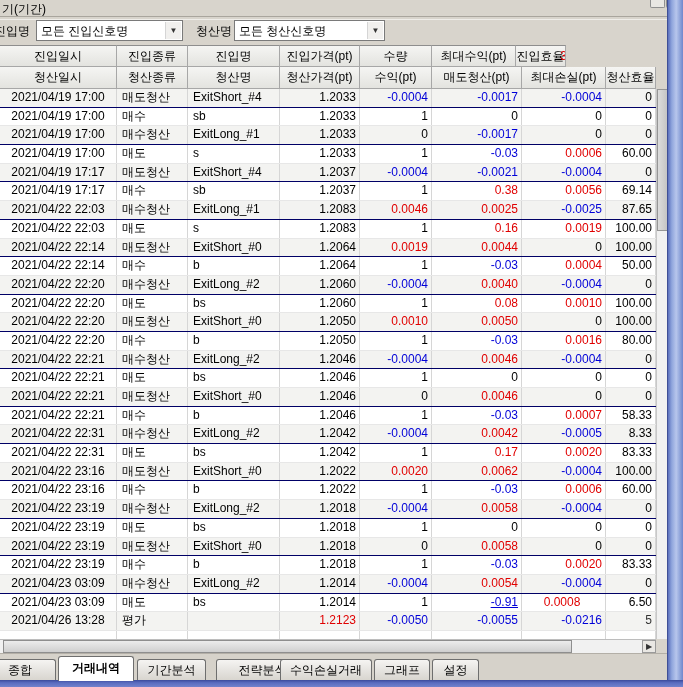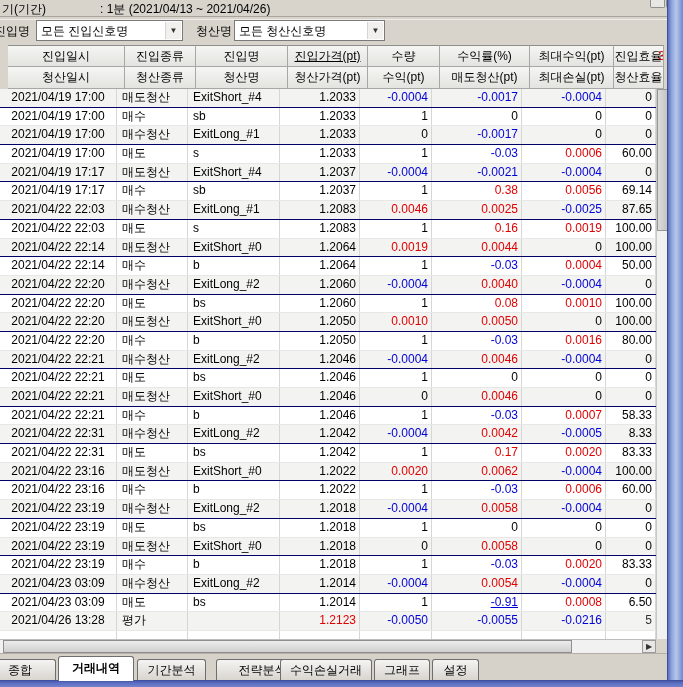--- a/index.html
+++ b/index.html
@@ -26,21 +26,21 @@
   
   .filterbar{position:absolute;left:0;top:18px;width:668px;height:27px;}
   .flabel{position:absolute;top:5px;}
   .combo{position:absolute;top:2px;height:21px;background:#fff;border:1px solid #7a7a7a;
     box-sizing:border-box;}
   .combo .cval{position:absolute;left:4px;top:2px;white-space:nowrap;overflow:hidden;}
   .combo .carrow{position:absolute;right:1px;top:1px;bottom:1px;width:15px;background:#f1f0ee;
     border-left:1px solid #d5d5d5;text-align:center;font-size:8px;line-height:17px;color:#333;}
 
   
-  .grid{position:absolute;left:0;top:45px;width:656px;margin-left:8px;}
+  .grid{position:absolute;left:0;top:45px;width:656px;}
   .hdr-row{display:flex;height:22px;box-sizing:border-box;}
   .hdr-cell{box-sizing:border-box;height:22px;line-height:21px;text-align:center;
     background:linear-gradient(#f5f5f3,#e3e3df);
     border-right:1px solid #a7a7a7;border-bottom:1px solid #a7a7a7;
     white-space:nowrap;overflow:hidden;position:relative;}
   .hdr-top{border-top:1px solid #8e8e8e;}
   .hdr-clip{color:var(--gain);position:absolute;right:-2px;top:0;}
 
   .tbody{position:absolute;left:0;top:89px;width:656px;}
   .trow{display:flex;height:18.7px;box-sizing:border-box;border-bottom:1px solid #e7e7e7;}
@@ -78,21 +78,20 @@
   .tab.active{top:2px;height:25px;background:#fff;font-weight:bold;line-height:23px;z-index:2;}
   .row-clip{color:#333;}
 </style>
 </head>
 <body>
 
 <div id="screen">
 
   <div class="titlebar">
     <span class="tlabel">기(기간)</span>
-    <span class="tvalue">: 1분 (2021/04/13 ~ 2021/04/26)</span>
   </div>
   <div class="win-btn" style="right:18px;"></div>
   <div class="win-btn" style="right:2px;"></div>
   <div class="title-sep"></div>
 
   <div class="filterbar">
     <span class="flabel" style="left:-6px;">진입명</span>
     <div class="combo" style="left:36px;width:147px;">
       <span class="cval">모든 진입신호명</span>
       <span class="carrow">▼</span>
@@ -102,23 +101,22 @@
       <span class="cval">모든 청산신호명</span>
       <span class="carrow">▼</span>
     </div>
   </div>
 
   <div class="grid">
     <div class="hdr-row" id="hdr-top">
         <div class="hdr-cell hdr-top" style="width: 117px;">진입일시</div>
         <div class="hdr-cell hdr-top" style="width: 71px;">진입종류</div>
         <div class="hdr-cell hdr-top" style="width: 92px;">진입명</div>
-        <div class="hdr-cell hdr-top" style="width: 80px; text-decoration: underline;">진입가격(pt)</div>
+        <div class="hdr-cell hdr-top" style="width: 80px;">진입가격(pt)</div>
         <div class="hdr-cell hdr-top" style="width: 72px;">수량</div>
-        <div class="hdr-cell hdr-top" style="width: 90px;">수익률(%)</div>
         <div class="hdr-cell hdr-top" style="width: 84px;">최대수익(pt)</div>
         <div class="hdr-cell hdr-top" style="width: 50px;">진입효율<span class="hdr-clip">3</span></div>
       </div>
     <div class="hdr-row" id="hdr-bottom">
         <div class="hdr-cell" style="width: 117px;">청산일시</div>
         <div class="hdr-cell" style="width: 71px;">청산종류</div>
         <div class="hdr-cell" style="width: 92px;">청산명</div>
         <div class="hdr-cell" style="width: 80px;">청산가격(pt)</div>
         <div class="hdr-cell" style="width: 72px;">수익(pt)</div>
         <div class="hdr-cell" style="width: 90px;">매도청산(pt)</div>
@@ -397,21 +395,21 @@
         <div class="tcell ar neg" style="width: 84px;">-0.0004</div>
         <div class="tcell ar" style="width: 50px;">0</div>
       </div>
       <div class="trow even">
         <div class="tcell ac" style="width: 117px;">2021/04/23 03:09</div>
         <div class="tcell al" style="width: 71px;">매도</div>
         <div class="tcell al" style="width: 92px;">bs</div>
         <div class="tcell ar" style="width: 80px;">1.2014</div>
         <div class="tcell ar" style="width: 72px;">1</div>
         <div class="tcell ar neg" style="width: 90px; text-decoration: underline;">-0.91</div>
-        <div class="tcell ar pos" style="width: 84px;">0.0008</div>
+        <div class="tcell ar pos" style="width: 84px; text-align: center;">0.0008</div>
         <div class="tcell ar" style="width: 50px;">6.50</div>
       </div>
       <div class="trow odd">
         <div class="tcell ac" style="width: 117px;">2021/04/26 13:28</div>
         <div class="tcell al" style="width: 71px;">평가</div>
         <div class="tcell al" style="width: 92px;"></div>
         <div class="tcell ar pos" style="width: 80px;">1.2123</div>
         <div class="tcell ar neg" style="width: 72px;">-0.0050</div>
         <div class="tcell ar neg" style="width: 90px;">-0.0055</div>
         <div class="tcell ar neg" style="width: 84px;">-0.0216</div>

